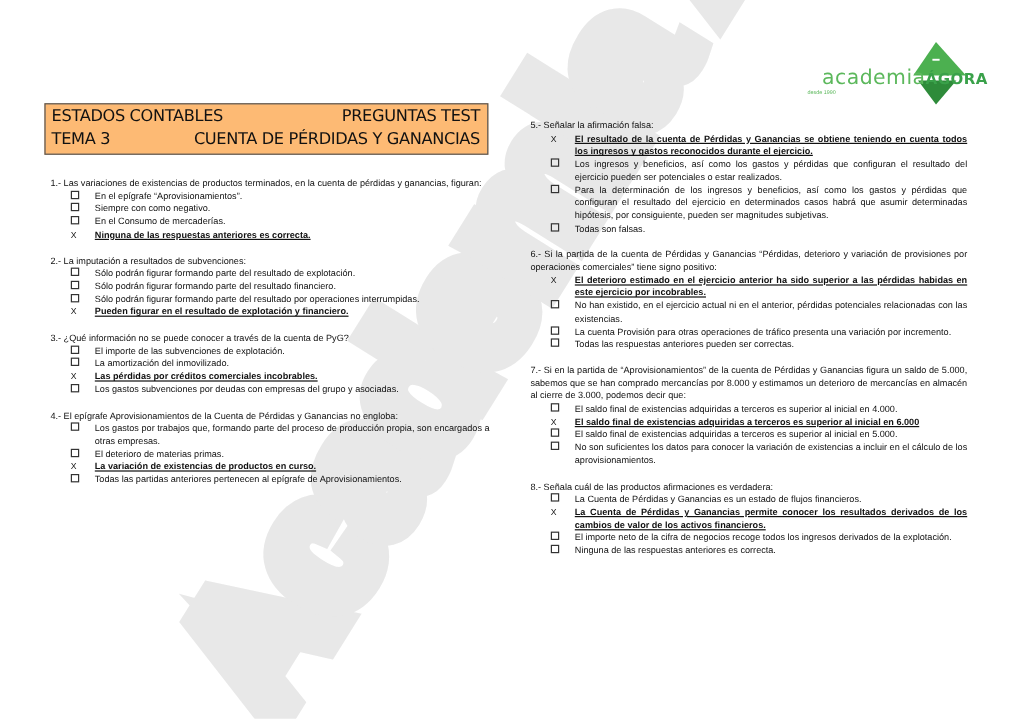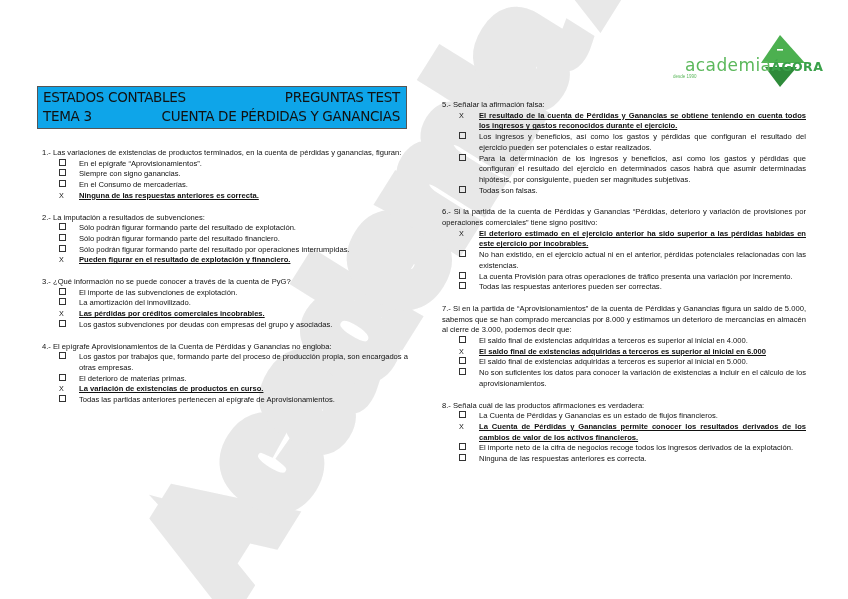--- a/index.html
+++ b/index.html
@@ -6,21 +6,21 @@
   body { width: 848px; height: 599px; position: relative; overflow: hidden;
          font-family: "Liberation Sans", sans-serif; color: #111; }
   .page { position: absolute; inset: 0; }
   .watermark { position: absolute; left: 120px; top: 180px; width: 480px; height: 420px;
                pointer-events: none; }
   .watermark span { position: absolute; left: 0; top: 150px; font-family: "Liberation Sans", sans-serif;
                font-size: 150px; font-weight: bold; color: transparent;
                -webkit-text-stroke: 22px #e4e4e4; transform: rotate(-58deg);
                transform-origin: 180px 110px; letter-spacing: -6px; white-space: nowrap; opacity: 0.85; }
   .header-box { position: absolute; left: 37px; top: 86px; width: 370px; height: 43px;
-                background: #0ea5e9; border: 1px solid #555; box-sizing: border-box;
+                background: #fdba74; border: 1px solid #555; box-sizing: border-box;
                 font-family: "DejaVu Sans", sans-serif; font-size: 13.5px; color: #111; }
   .hrow { position: absolute; left: 5px; right: 6px; display: flex; justify-content: space-between; letter-spacing: -0.3px; }
   .hrow.r1 { top: 2px; }
   .hrow.r2 { top: 21px; }
   .hrow.r2 .right { padding-right: 0; }
   .logo { position: absolute; left: 665px; top: 33px; width: 150px; height: 56px; }
   .logo .word { position: absolute; left: 20px; top: 22px; font-size: 17px; color: #5cb85c; letter-spacing: 0.4px; font-family: "DejaVu Sans", sans-serif; }
   .logo .word b { font-weight: bold; font-size: 12.5px; color: #3aa14a; }
   .logo .since { position: absolute; left: 8px; top: 41px; font-size: 4.5px; color: #5cb85c; }
   .col { position: absolute; font-size: 7.6px; line-height: 10.7px; color: #111; }
@@ -69,21 +69,21 @@
   <div class="col left" id="colLeft">
       <div class="q">
     <div class="q-text"><span class="qnum">1.-</span> <span class="qbody">Las variaciones de existencias de productos terminados, en la cuenta de pérdidas y ganancias, figuran:</span></div>
     <div class="opts">
           <div class="opt">
     <span class="mark box"></span>
     <span class="otext">En el epígrafe “Aprovisionamientos”.</span>
   </div>
           <div class="opt">
     <span class="mark box"></span>
-    <span class="otext">Siempre con signo ganancias.</span>
+    <span class="otext">Siempre con como negativo.</span>
   </div>
           <div class="opt">
     <span class="mark box"></span>
     <span class="otext">En el Consumo de mercaderías.</span>
   </div>
           <div class="opt">
     <span class="mark">X</span>
     <span class="otext correct">Ninguna de las respuestas anteriores es correcta.</span>
   </div>
         </div>

